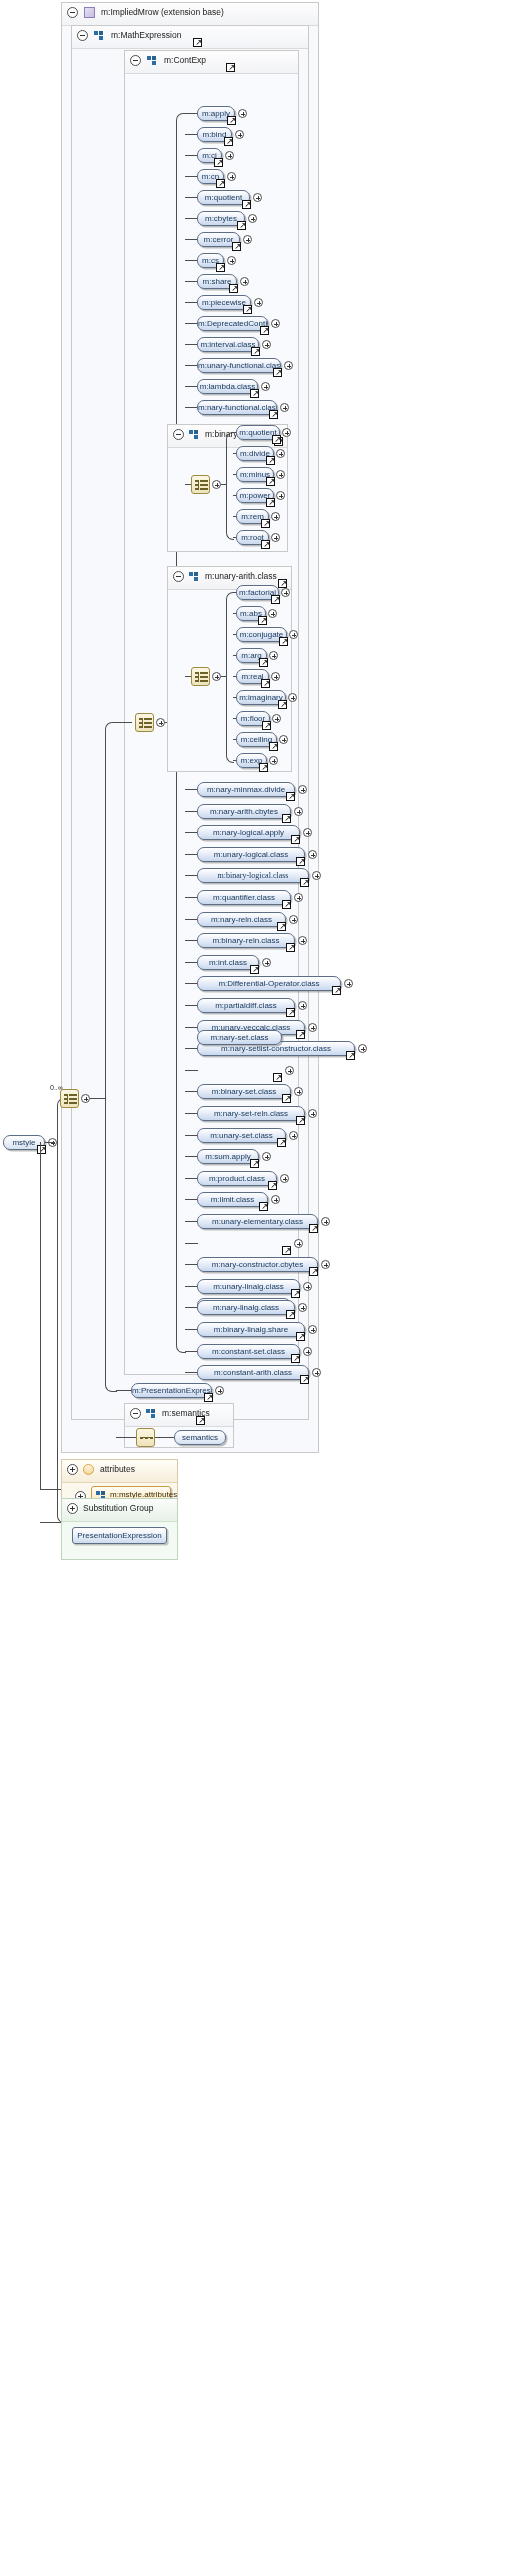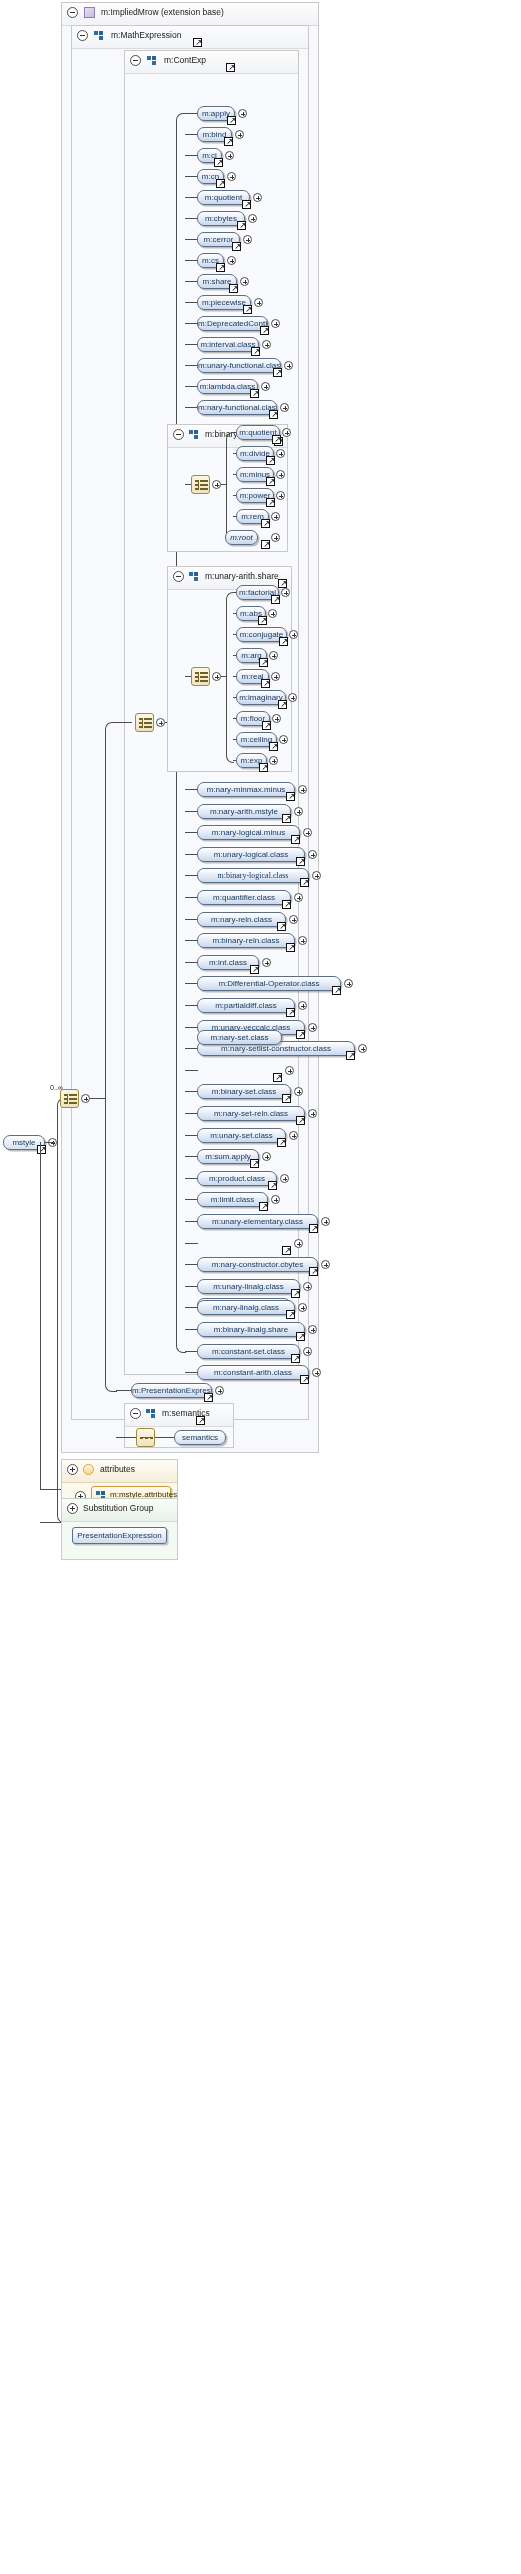--- a/index.html
+++ b/index.html
@@ -311,37 +311,37 @@
     <div class="node" style="left:236px;top:488px;width:38px;">m:power</div>
     <div class="lnk" style="left:266px;top:498px;"></div>
     <div class="pluscirc" style="left:276px;top:491px;"></div>
 
     <div class="ln lnh" style="left:233px;top:516px;width:4px;"></div>
     <div class="node" style="left:236px;top:509px;width:33px;">m:rem</div>
     <div class="lnk" style="left:261px;top:519px;"></div>
     <div class="pluscirc" style="left:271px;top:512px;"></div>
 
     <div class="ln lnh" style="left:233px;top:537px;width:4px;"></div>
-    <div class="node" style="left:225px;top:530px;width:33px;font-style:italic;">m:root</div>
+    <div class="node" style="left:236px;top:530px;width:33px;">m:root</div>
     <div class="lnk" style="left:261px;top:540px;"></div>
     <div class="pluscirc" style="left:271px;top:533px;"></div>
   </div>
 
   <div class="ln lnh" style="left:185px;top:484px;width:6px;"></div>
 
   <div class="panel grp" style="left:167px;top:566px;width:125px;height:206px;">
     <div class="panel-head"></div>
   </div>
   <div class="tog" style="left:173px;top:571px;"></div>
   <div class="mgicon" style="left:189px;top:572px;">
     <i class="a"></i>
       <i class="b"></i>
       <i class="c"></i>
   </div>
-  <div class="panel-title" style="left:205px;top:571px;">m:unary-arith.share</div>
+  <div class="panel-title" style="left:205px;top:571px;">m:unary-arith.class</div>
   <div class="lnk" style="left:278px;top:579px;"></div>
 
   <div class="ln lnh" style="left:185px;top:676px;width:7px;"></div>
   <div class="conn choice" style="left:191px;top:667px;">
     <span class="bars">
         <b class="v"></b>
         <b class="r1"></b>
         <b class="r2"></b>
         <b class="r3"></b>
         <b class="r4"></b>
@@ -396,29 +396,29 @@
     <div class="pluscirc" style="left:279px;top:735px;"></div>
 
     <div class="ln lnh" style="left:233px;top:760px;width:4px;"></div>
     <div class="node" style="left:236px;top:753px;width:31px;">m:exp</div>
     <div class="lnk" style="left:259px;top:763px;"></div>
     <div class="pluscirc" style="left:269px;top:756px;"></div>
   </div>
 
   <div id="tail-container">
       <div class="ln lnh" style="left: 185px; top: 789px; width: 13px;"></div>
-      <div class="node" style="left: 197px; top: 782px; width: 98px;">m:nary-minmax.minus</div>
+      <div class="node" style="left: 197px; top: 782px; width: 98px;">m:nary-minmax.divide</div>
       <div class="lnk" style="left: 286px; top: 792px;"></div>
       <div class="pluscirc" style="left: 298px; top: 785px;"></div>
       <div class="ln lnh" style="left: 185px; top: 811px; width: 13px;"></div>
-      <div class="node" style="left: 197px; top: 804px; width: 94px;">m:nary-arith.mstyle</div>
+      <div class="node" style="left: 197px; top: 804px; width: 94px;">m:nary-arith.cbytes</div>
       <div class="lnk" style="left: 282px; top: 814px;"></div>
       <div class="pluscirc" style="left: 294px; top: 807px;"></div>
       <div class="ln lnh" style="left: 185px; top: 832px; width: 13px;"></div>
-      <div class="node" style="left: 197px; top: 825px; width: 103px;">m:nary-logical.minus</div>
+      <div class="node" style="left: 197px; top: 825px; width: 103px;">m:nary-logical.apply</div>
       <div class="lnk" style="left: 291px; top: 835px;"></div>
       <div class="pluscirc" style="left: 303px; top: 828px;"></div>
       <div class="ln lnh" style="left: 185px; top: 854px; width: 13px;"></div>
       <div class="node" style="left: 197px; top: 847px; width: 108px;">m:unary-logical.class</div>
       <div class="lnk" style="left: 296px; top: 857px;"></div>
       <div class="pluscirc" style="left: 308px; top: 850px;"></div>
       <div class="ln lnh" style="left: 185px; top: 875px; width: 13px;"></div>
       <div class="node" style="left: 197px; top: 868px; width: 112px; font-family: Liberation Serif, serif;">m:binary-logical.class</div>
       <div class="lnk" style="left: 300px; top: 878px;"></div>
       <div class="pluscirc" style="left: 312px; top: 871px;"></div>

